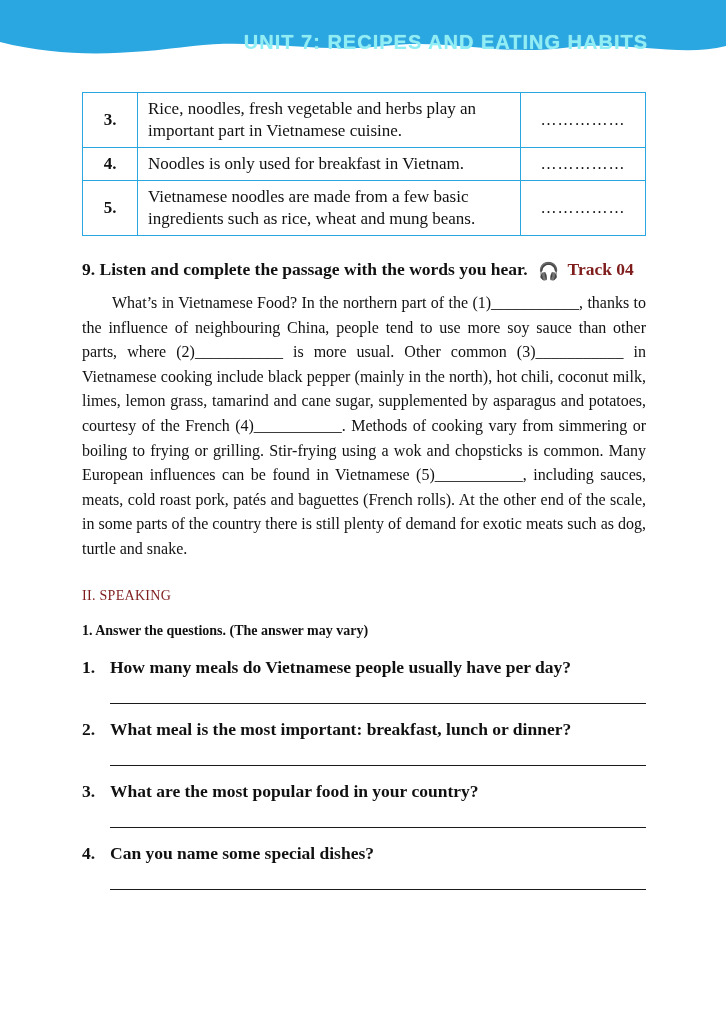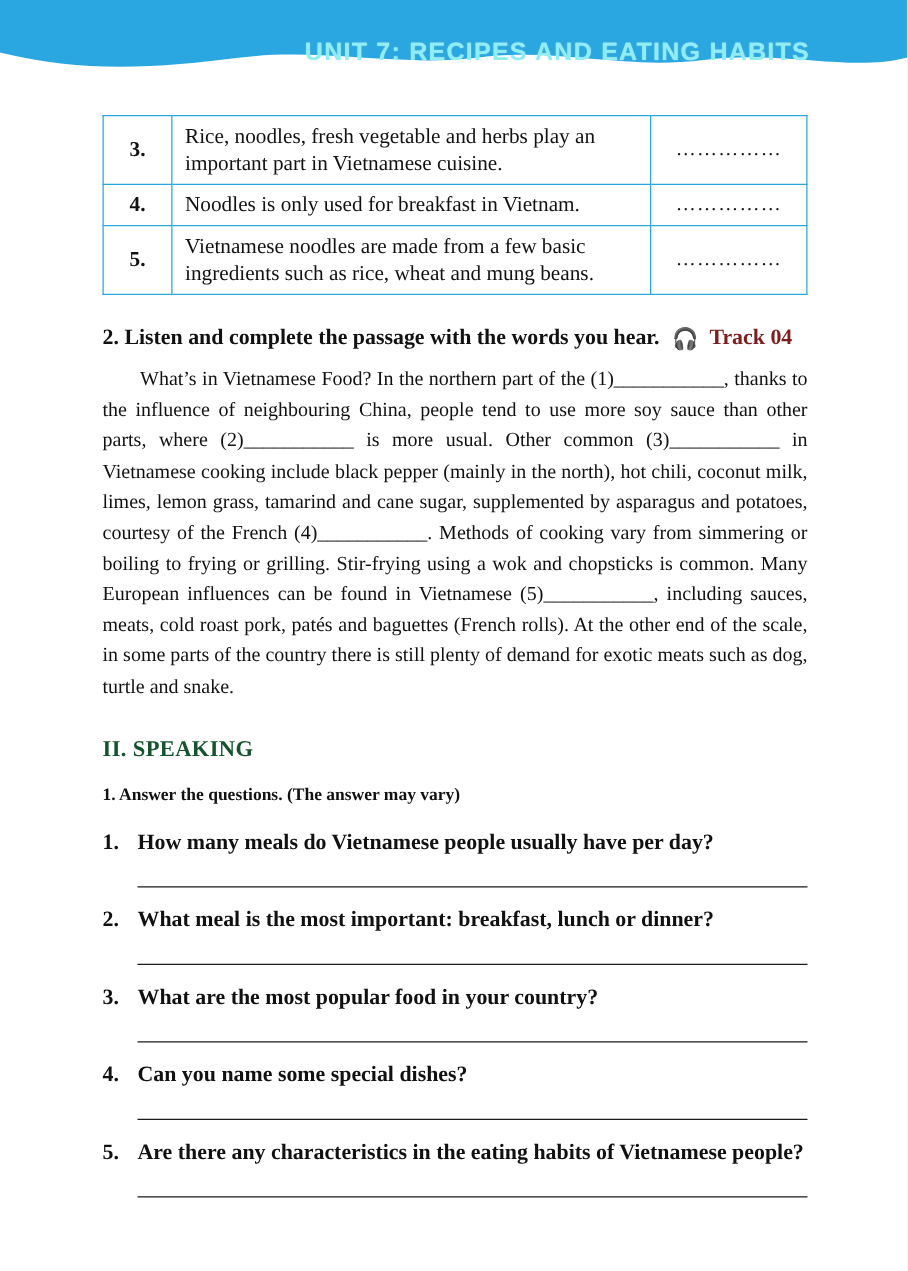--- a/index.html
+++ b/index.html
@@ -41,22 +41,22 @@
     font-family:"DejaVu Sans",sans-serif;
   }
   .track-label{font-weight:bold;color:#7f1d1d;font-family:"Liberation Serif",serif;}
   
   .passage{
     margin:6px 0 0 0;font-size:16px;line-height:24.6px;
     text-align:justify;text-indent:30px;
   }
   
   .speaking-heading{
-    margin:26px 0 0 0;font-size:18px;font-weight:bold;
-    color:#14532d;letter-spacing:.3px;
+    margin:26px 0 0 0;font-size:14px;font-weight:normal;
+    color:#7f1d1d;letter-spacing:.3px;
     font-family:"Liberation Serif",serif;
   }
   .subheading{margin:19px 0 0 0;font-size:14px;font-weight:bold;}
   
   .questions{margin-top:16px;}
   .question{margin-bottom:13px;}
   .q-line{font-size:17.5px;line-height:24px;font-weight:bold;}
   .q-num{display:inline-block;width:28px;}
   .answer-line{
     height:24px;margin-left:28px;
@@ -104,21 +104,21 @@
         </tr>
         <tr>
           <td class="num">5.</td>
           <td class="stmt">Vietnamese noodles are made from a few basic ingredients such as rice, wheat and mung beans.</td>
           <td class="ans">……………</td>
         </tr>
       </tbody>
     </table>
 
     <p class="instruction">
-      <span class="bold">2. Listen and complete the passage with the words you hear.</span>
+      <span class="bold">9. Listen and complete the passage with the words you hear.</span>
       <span class="track-icon">🎧</span>
       <span class="track-label">Track 04</span>
     </p>
 
     <p class="passage">What’s in Vietnamese Food? In the northern part of the (1)___________, thanks to the influence of neighbouring China, people tend to use more soy sauce than other parts, where (2)___________ is more usual. Other common (3)___________ in Vietnamese cooking include black pepper (mainly in the north), hot chili, coconut milk, limes, lemon grass, tamarind and cane sugar, supplemented by asparagus and potatoes, courtesy of the French (4)___________. Methods of cooking vary from simmering or boiling to frying or grilling. Stir-frying using a wok and chopsticks is common. Many European influences can be found in Vietnamese (5)___________, including sauces, meats, cold roast pork, patés and baguettes (French rolls). At the other end of the scale, in some parts of the country there is still plenty of demand for exotic meats such as dog, turtle and snake.</p>
 
     <h2 class="speaking-heading">II. SPEAKING</h2>
     <p class="subheading">1. Answer the questions. (The answer may vary)</p>
 
     <div class="questions">
@@ -144,24 +144,18 @@
         <div class="answer-line"></div>
       </div>
 
       <div class="question">
         <div class="q-line">
           <span class="q-num">4.</span><span>Can you name some special dishes?</span>
         </div>
         <div class="answer-line"></div>
       </div>
 
-      <div class="question">
-        <div class="q-line">
-          <span class="q-num">5.</span><span>Are there any characteristics in the eating habits of Vietnamese people?</span>
-        </div>
-        <div class="answer-line"></div>
-      </div>
 
     </div>
   </div>
 
 
 </div>
 
 </body></html>

